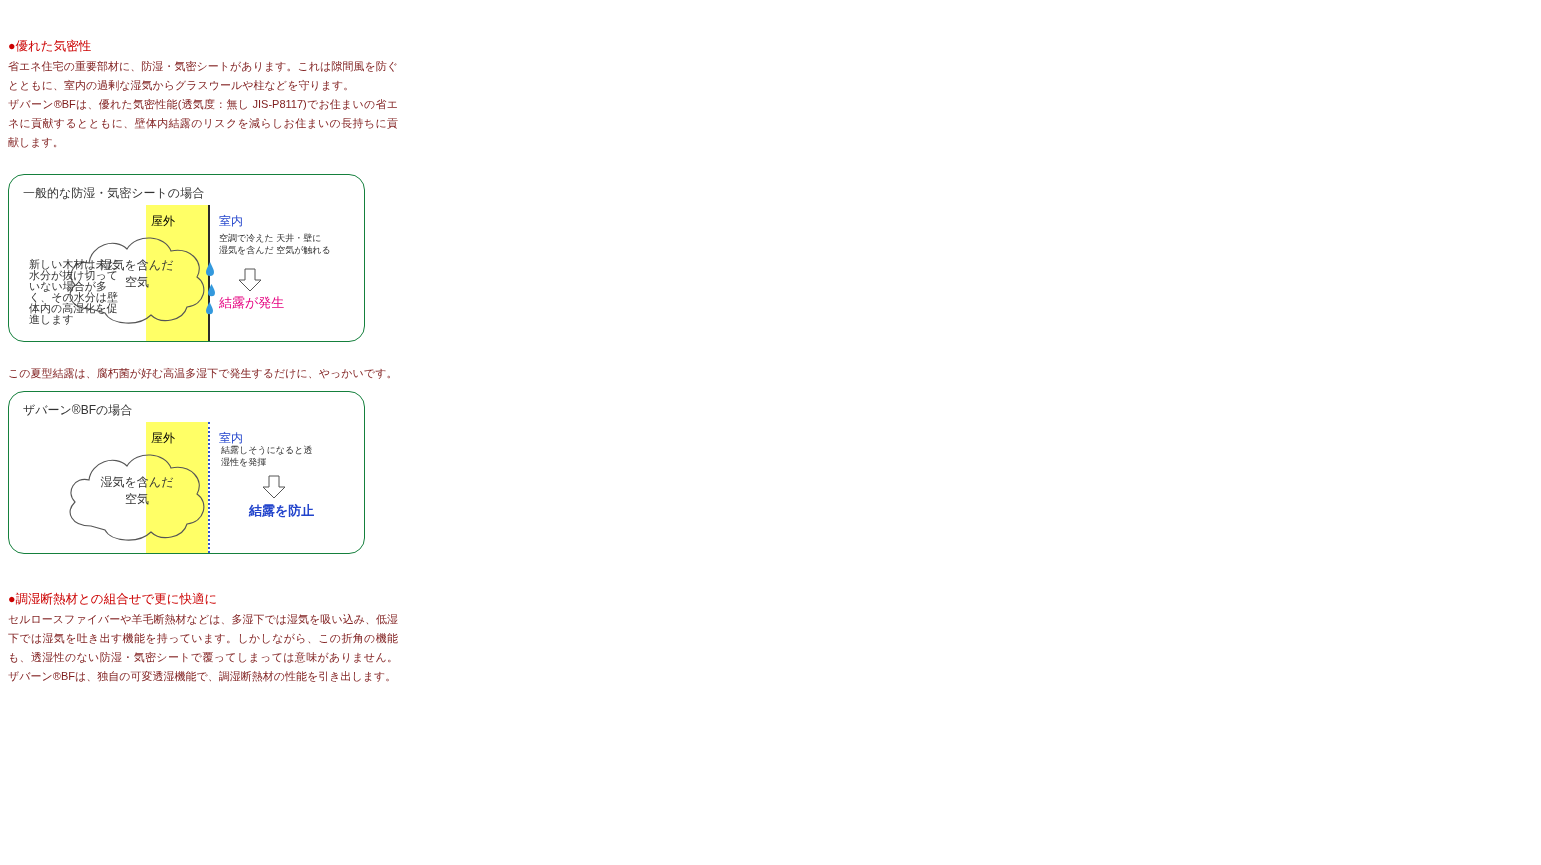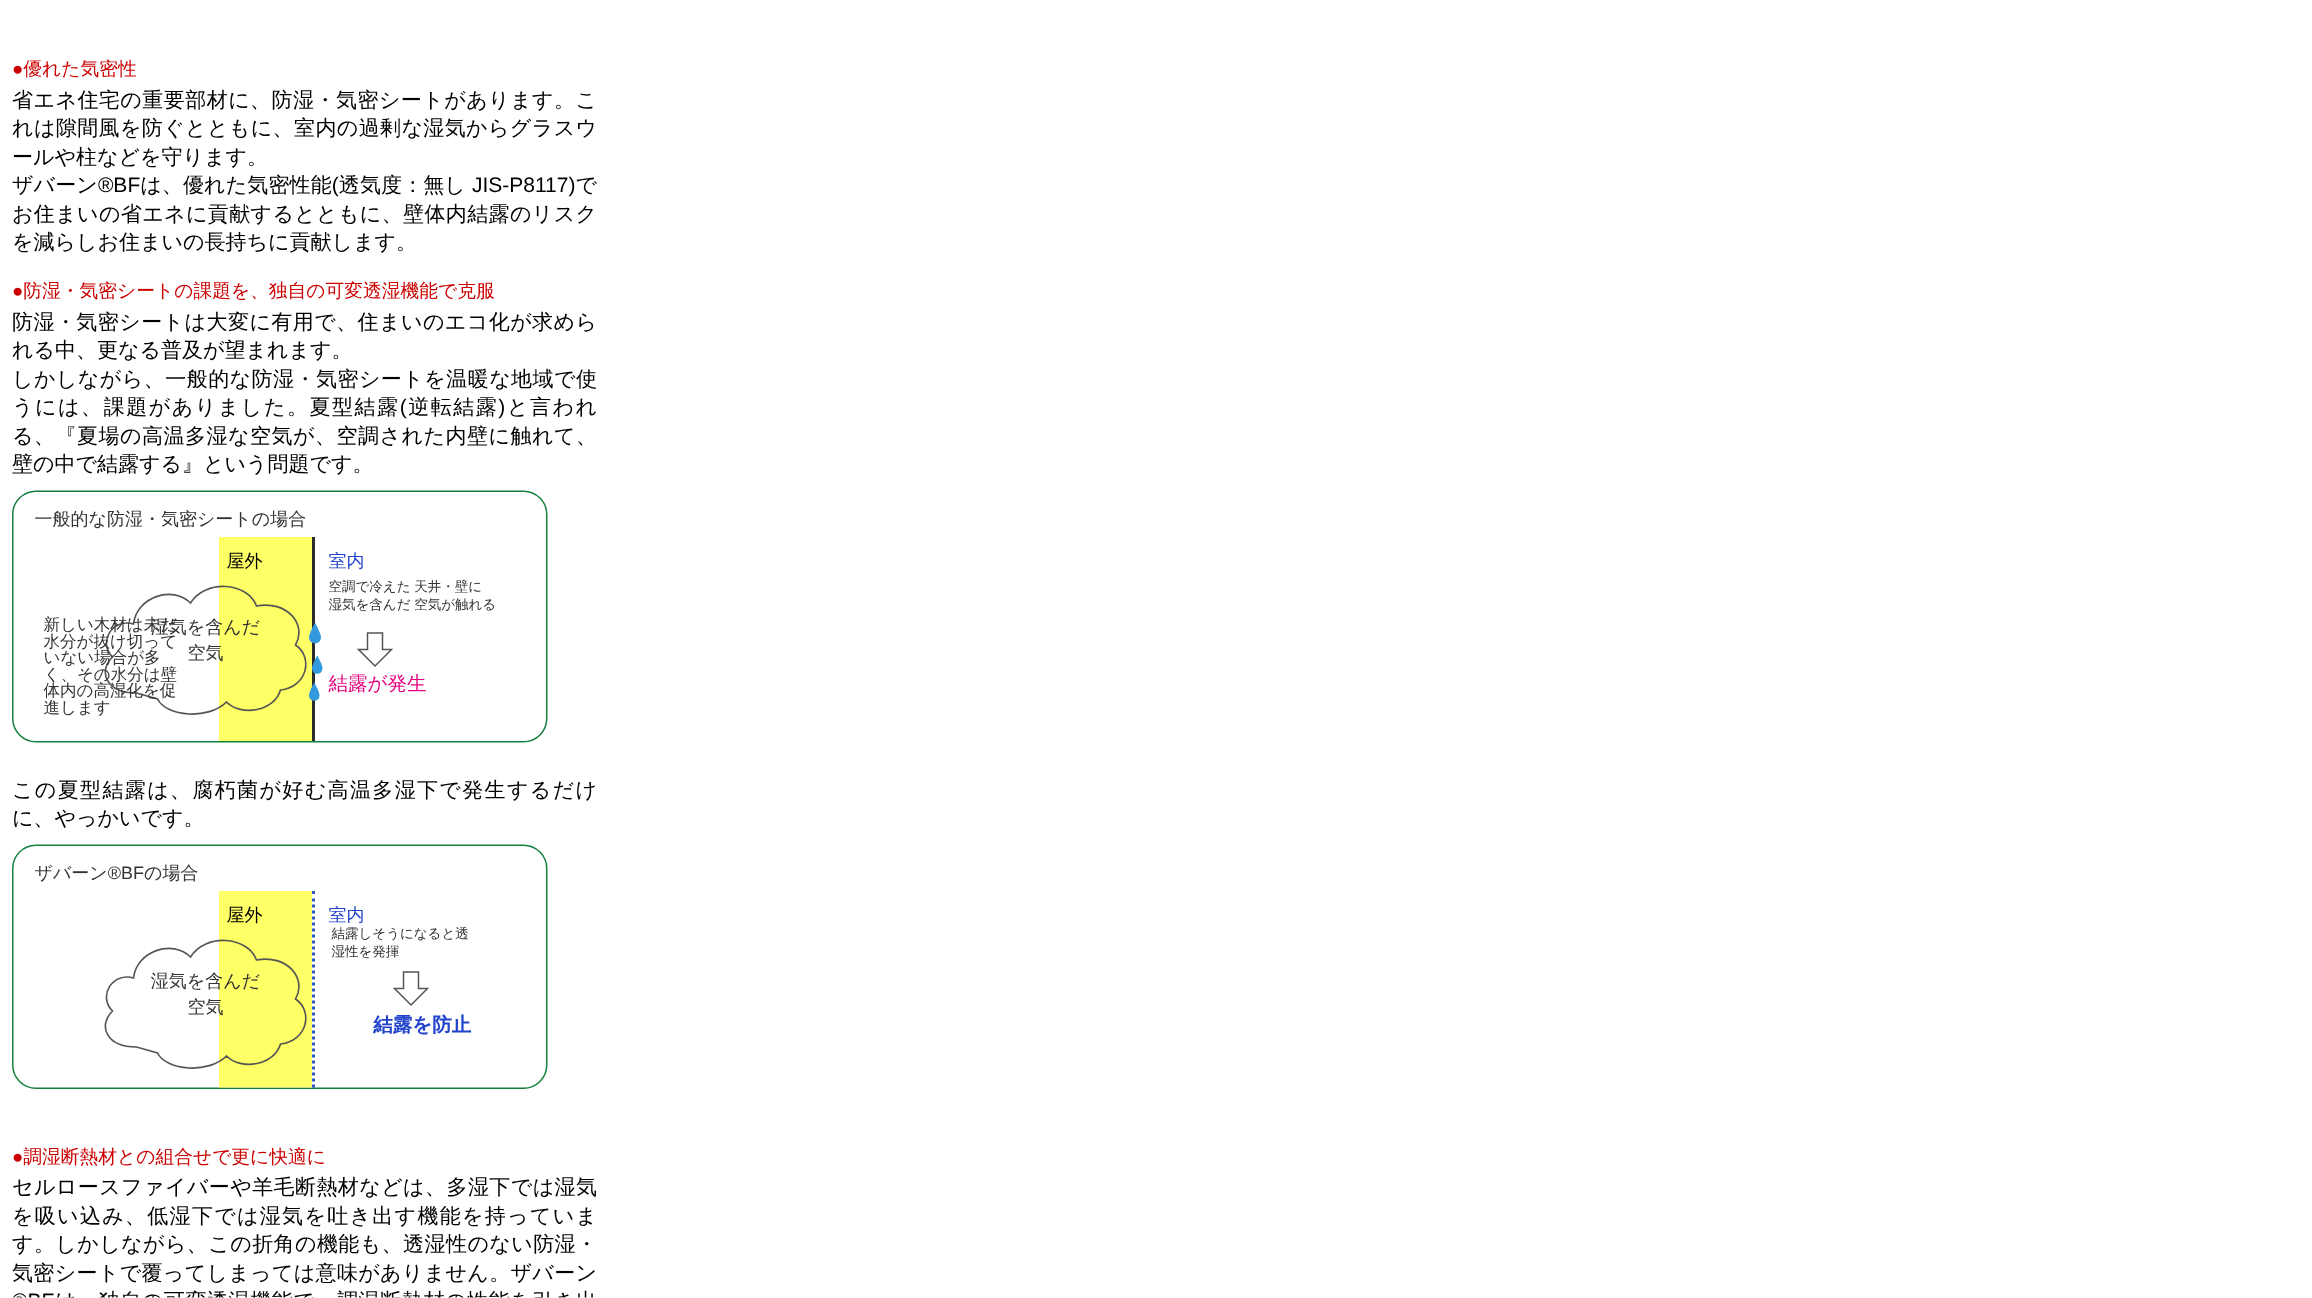--- a/index.html
+++ b/index.html
@@ -28,23 +28,23 @@
   }
   .heading {
     color: #cc0000;
     font-size: 12.5px;
     line-height: 18px;
     margin: 0 0 2px 0;
     font-weight: normal;
     white-space: nowrap;
   }
   .para {
-    font-size: 14px;
+    font-size: 11px;
     line-height: 19px;
-    color: #000000;
+    color: #7f1d1d;
     margin: 0 0 0 0;
     text-align: justify;
     text-justify: inter-character;
   }
   .para + .para {
     margin-top: 0px;
   }
   .block-gap-med { height: 14px; }
   .block-gap-large { height: 22px; }
 
@@ -145,25 +145,20 @@
   <div class="content">
 
     <div>
       <div class="heading">●優れた気密性</div>
       <p class="para">省エネ住宅の重要部材に、防湿・気密シートがあります。これは隙間風を防ぐとともに、室内の過剰な湿気からグラスウールや柱などを守ります。</p>
       <p class="para">ザバーン®BFは、優れた気密性能(透気度：無し JIS-P8117)でお住まいの省エネに貢献するとともに、壁体内結露のリスクを減らしお住まいの長持ちに貢献します。</p>
     </div>
 
     <div class="block-gap-med"></div>
 
-    <div>
-      <div class="heading">●防湿・気密シートの課題を、独自の可変透湿機能で克服</div>
-      <p class="para">防湿・気密シートは大変に有用で、住まいのエコ化が求められる中、更なる普及が望まれます。</p>
-      <p class="para">しかしながら、一般的な防湿・気密シートを温暖な地域で使うには、課題がありました。夏型結露(逆転結露)と言われる、『夏場の高温多湿な空気が、空調された内壁に触れて、壁の中で結露する』という問題です。</p>
-    </div>
 
     <div class="diagram">
       <div class="dg-title">一般的な防湿・気密シートの場合</div>
 
       <div class="yellow-band" style="left:137px; top:30px; width:62px; height:136px;"></div>
 
       <div class="sheet-line-solid" style="left:199px; top:30px; height:136px;"></div>
 
       <div class="dg-label-outdoor" style="left:142px; top:38px;">屋外</div>
       <div class="dg-label-indoor" style="left:210px; top:38px; color:#2244cc;">室内</div>

